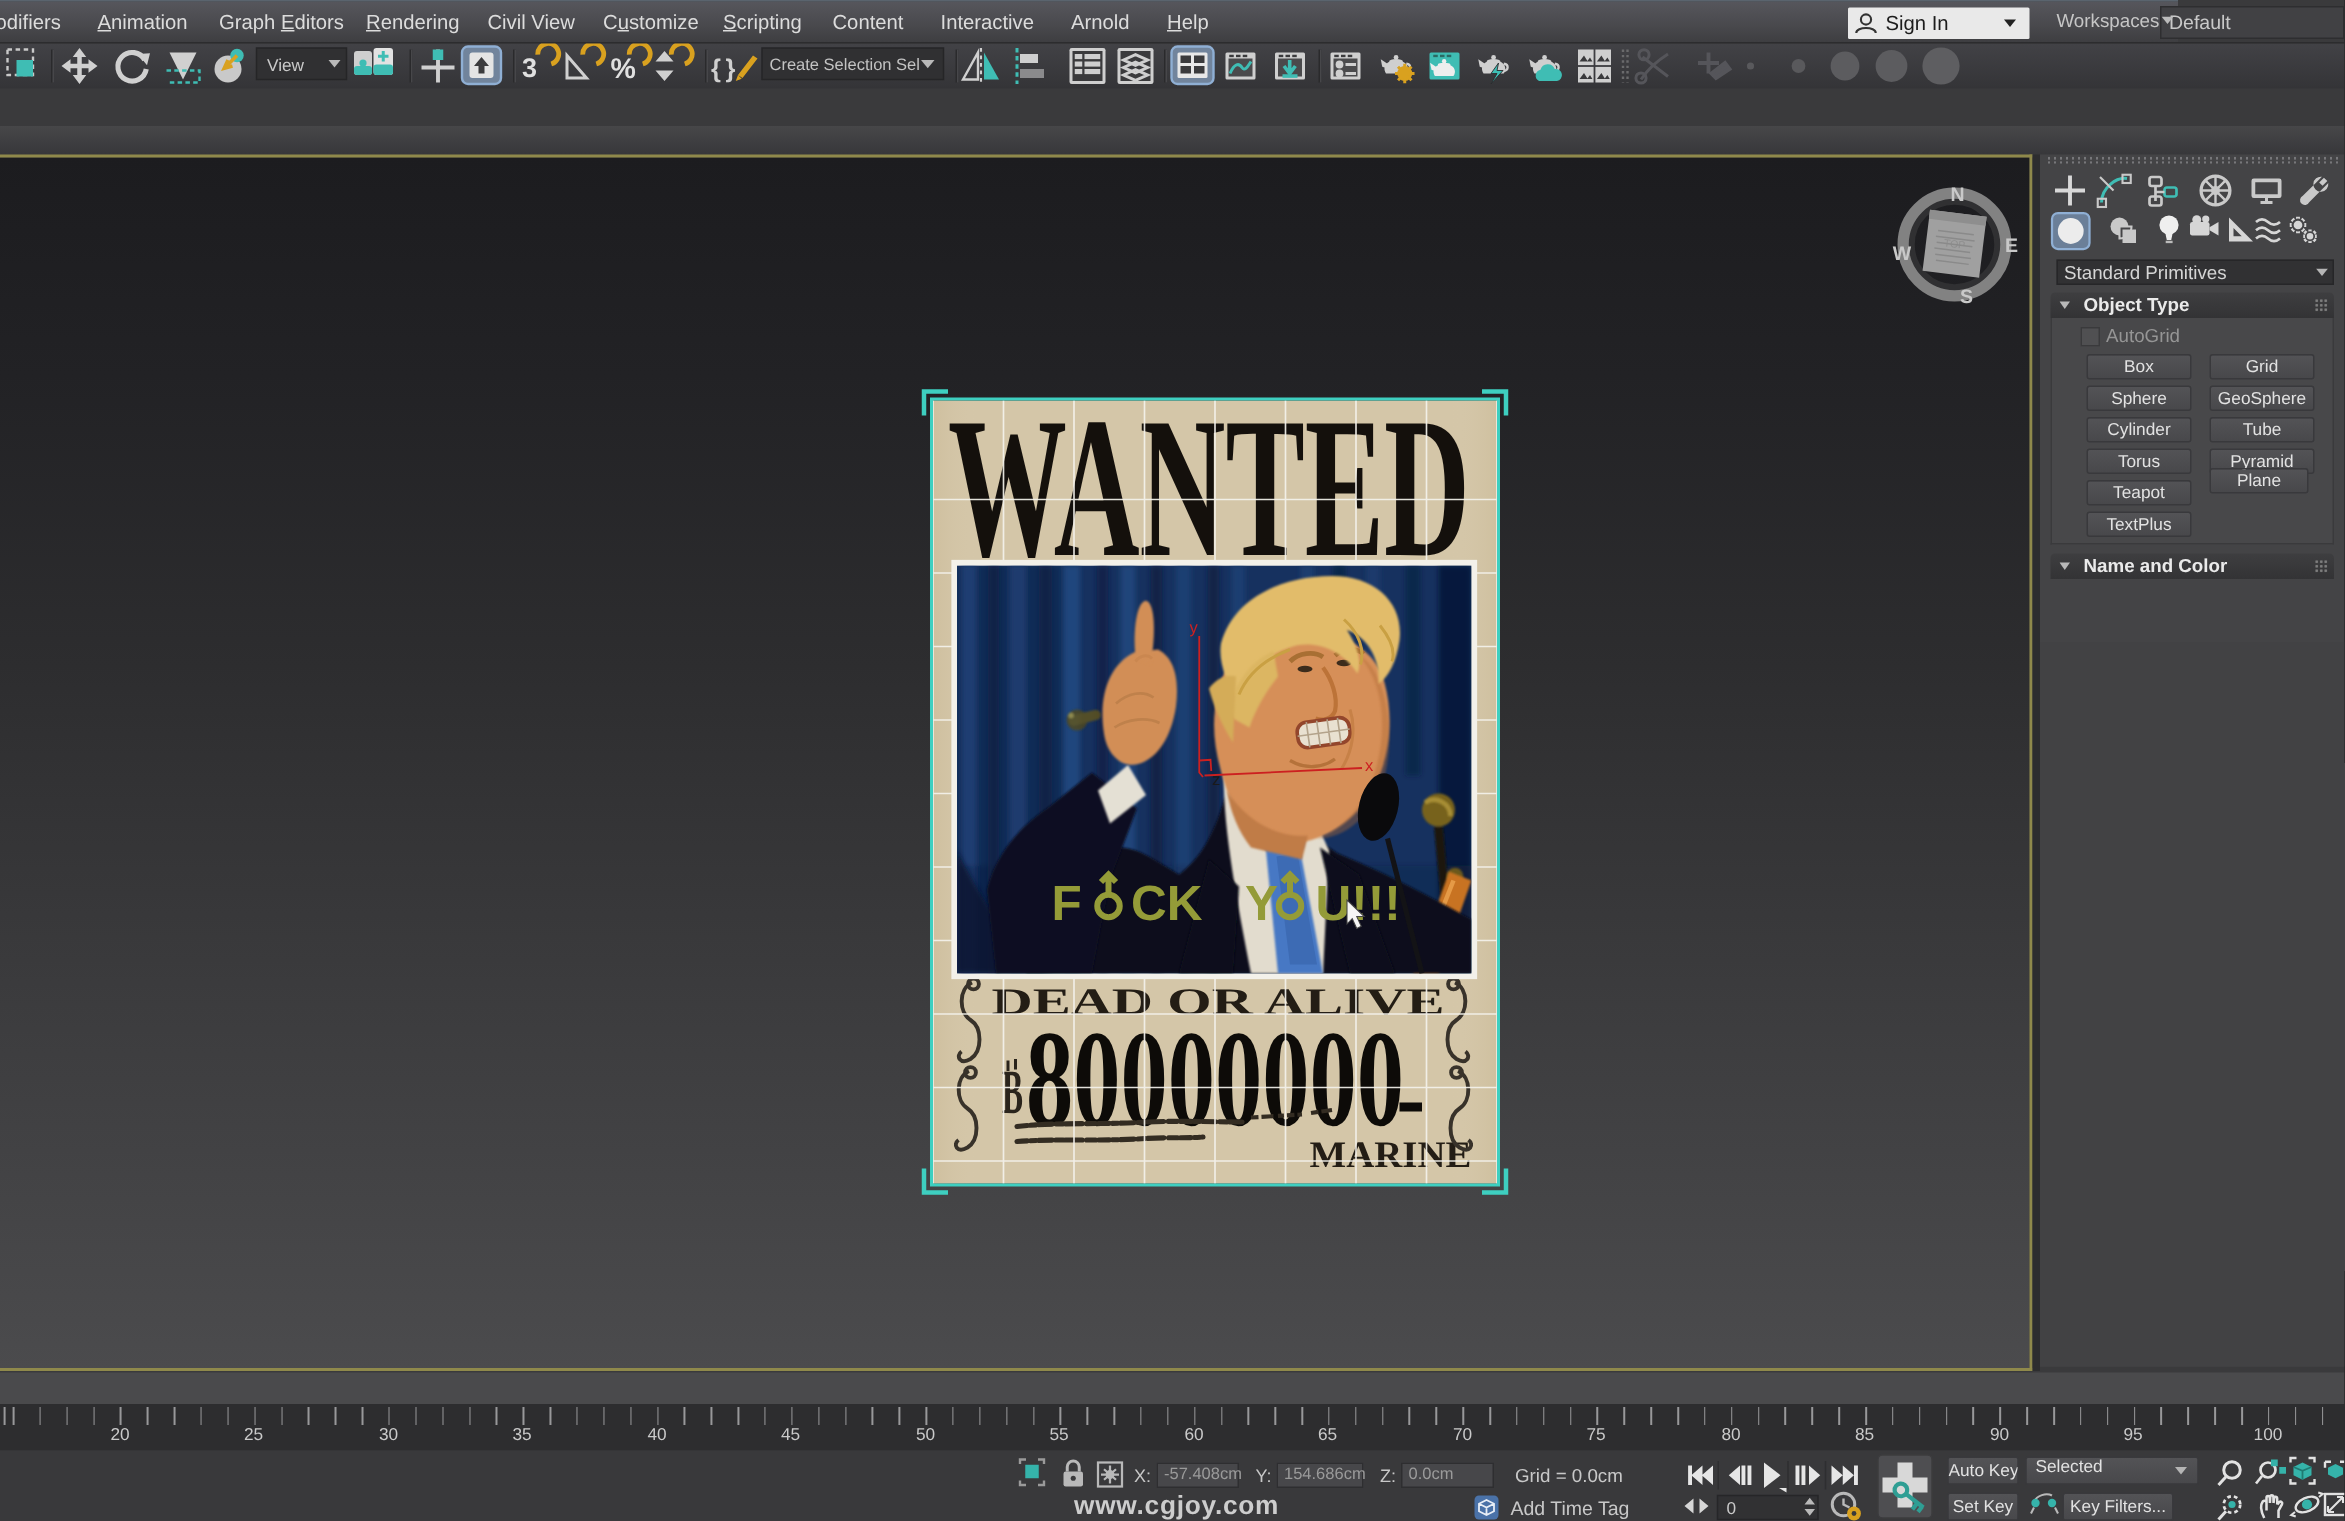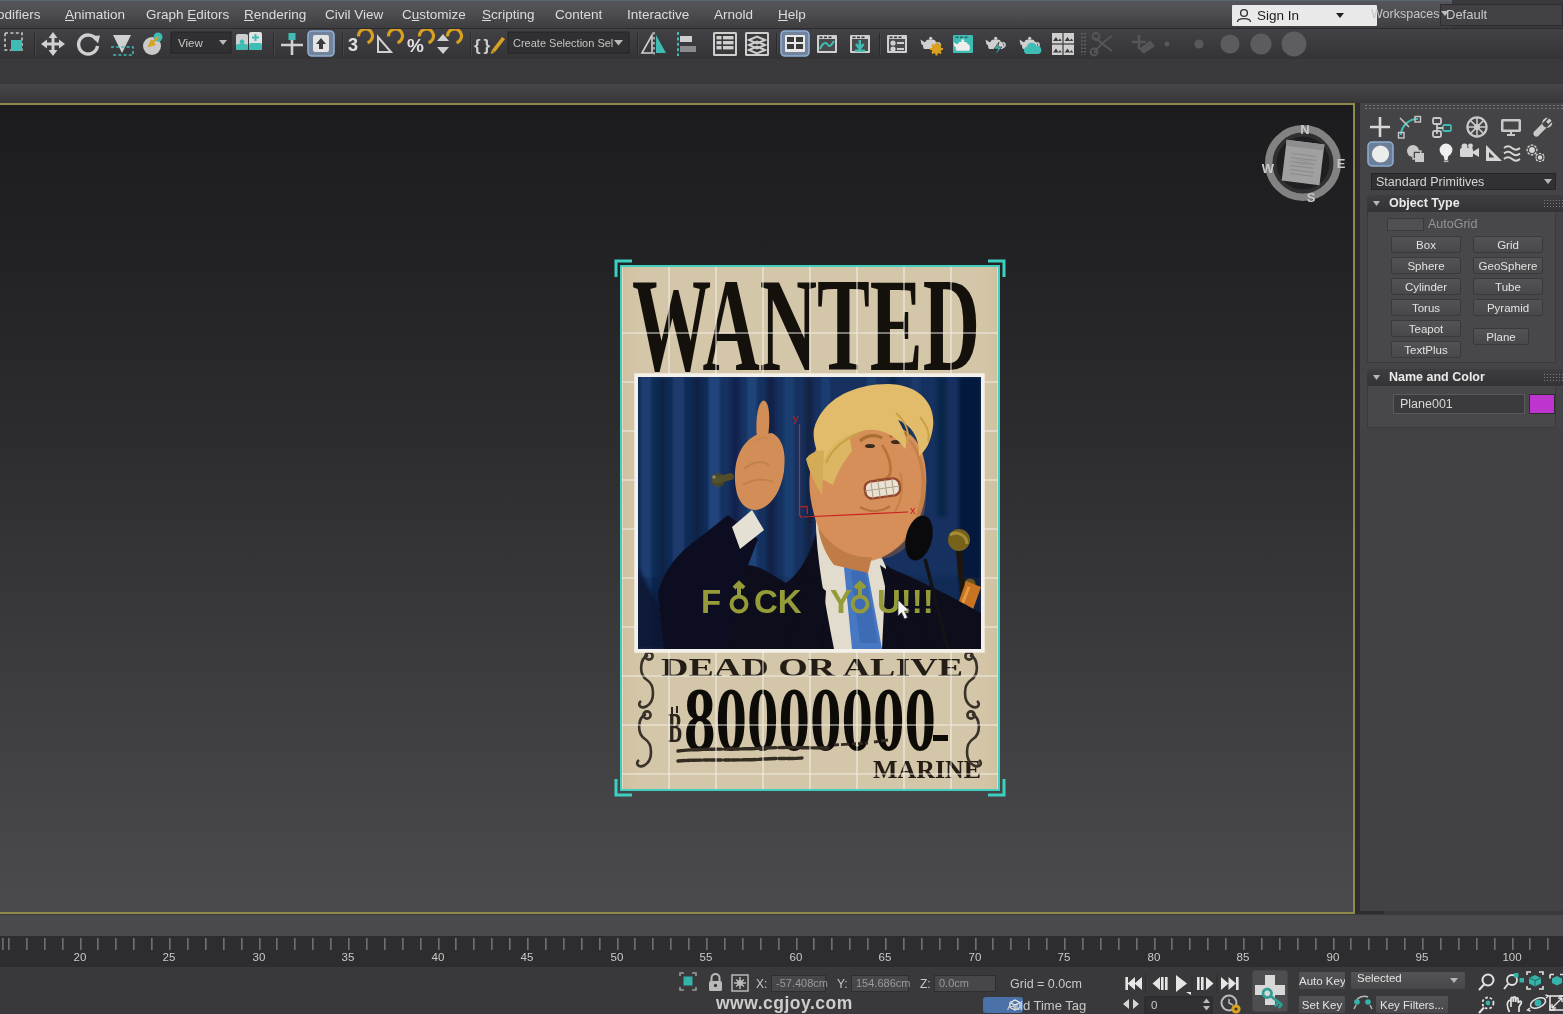--- a/index.html
+++ b/index.html
@@ -1,18 +1,18 @@
 <!DOCTYPE html>
 <html><head>
 <meta charset="utf-8">
 <style>
   html,body{margin:0;padding:0;background:#222;}
   #root{position:relative;width:1563px;height:1014px;overflow:hidden;
     font-family:"Liberation Sans",sans-serif;background:#3a3a3c;}
-  .abs{position:absolute;padding-left:24px;}
+  .abs{position:absolute;}
   
   #menubar{position:absolute;left:0;top:0;width:1452px;height:27px;
     background:linear-gradient(#56565c 0%,#4a4a4e 55%,#3e3e41 100%);border-top:1px solid #5a646e;}
   #menubar span.mi{position:absolute;top:0;height:27px;line-height:27px;
     font-size:13.5px;color:#dcdcdc;white-space:pre;}
   #menubar u{text-decoration:underline;}
   
   #toolbar{position:absolute;left:0;top:28px;width:1563px;height:30px;
     background:linear-gradient(#424246,#343437);border-top:1px solid #2c2c2e;}
   .tsep{position:absolute;top:4px;width:1px;height:22px;background:#2a2a2c;border-right:1px solid #47474a;}
@@ -615,36 +615,30 @@
       <span class="abs" style="left:36px;top:5px;font-size:12.5px;color:#959595;">AutoGrid</span>
       <div class="btn" style="left:23px;top:24px;width:70px;height:17px;line-height:16px;">Box</div>
       <div class="btn" style="left:105px;top:24px;width:70px;height:17px;line-height:16px;">Grid</div>
       <div class="btn" style="left:23px;top:45px;width:70px;height:17px;line-height:16px;text-align:center;">Sphere</div>
       <div class="btn" style="left:105px;top:45px;width:70px;height:17px;line-height:16px;">GeoSphere</div>
       <div class="btn" style="left:23px;top:66px;width:70px;height:17px;line-height:16px;">Cylinder</div>
       <div class="btn" style="left:105px;top:66px;width:70px;height:17px;line-height:16px;">Tube</div>
       <div class="btn" style="left:23px;top:87px;width:70px;height:17px;line-height:16px;">Torus</div>
       <div class="btn" style="left:105px;top:87px;width:70px;height:17px;line-height:16px;">Pyramid</div>
       <div class="btn" style="left:23px;top:108px;width:70px;height:17px;line-height:16px;">Teapot</div>
-      <div class="btn" style="left:105px;top:116px;width:56px;height:17px;line-height:16px;">Plane</div>
+      <div class="btn" style="left:105px;top:100px;width:66px;height:17px;line-height:16px;">Plane</div>
       <div class="btn" style="left:23px;top:129px;width:70px;height:17px;line-height:16px;">TextPlus</div>
     </div>
 
     <div class="abs" style="left:7px;top:266px;width:189px;height:17px;background:linear-gradient(#3e3e40,#333335);border-radius:3px 3px 0 0;">
       <svg width="8" height="8" style="position:absolute;left:6px;top:5px">
           <path d="M0 1 l7 0 l-3.5 5 z" fill="#b8b8b8"></path>
         </svg>
       <span style="position:absolute;left:22px;top:1px;font-size:12.5px;font-weight:bold;color:#eaeaea;">Name and Color</span>
       <div class="abs" style="right:4px;top:4px;width:9px;height:9px;background-image:radial-gradient(circle,#7e7e7e 0.8px,transparent 1px);background-size:3px 3px;"></div>
-    </div>
-    <div class="abs" style="left:7px;top:283px;width:189px;height:42px;background:#48484a;border:1px solid #3a3a3c;border-top:none;box-sizing:border-box;">
-      <div class="abs" style="left:25px;top:8px;width:132px;height:20px;background:#3b3b3d;border:1px solid #59595c;box-sizing:border-box;">
-        <span style="position:absolute;left:6px;top:2px;font-size:12.5px;color:#d8d8d8;">Plane001</span>
-      </div>
-      <div class="abs" style="left:161px;top:8px;width:15px;height:20px;background:#bd35cc;border:1px solid #2c2c2e;box-sizing:border-box;"></div>
     </div>
     <div class="abs" style="left:0;top:325px;width:203px;height:483px;background:#424244;"></div>
   </div>
   <div id="strip2"></div>
   <div id="ruler">
       <div class="tick"></div>
     <span class="num" style="left:60px">20</span>
       <span class="num" style="left:149px">25</span>
     <span class="num" style="left:239px">30</span>
       <span class="num" style="left:328px">35</span>

